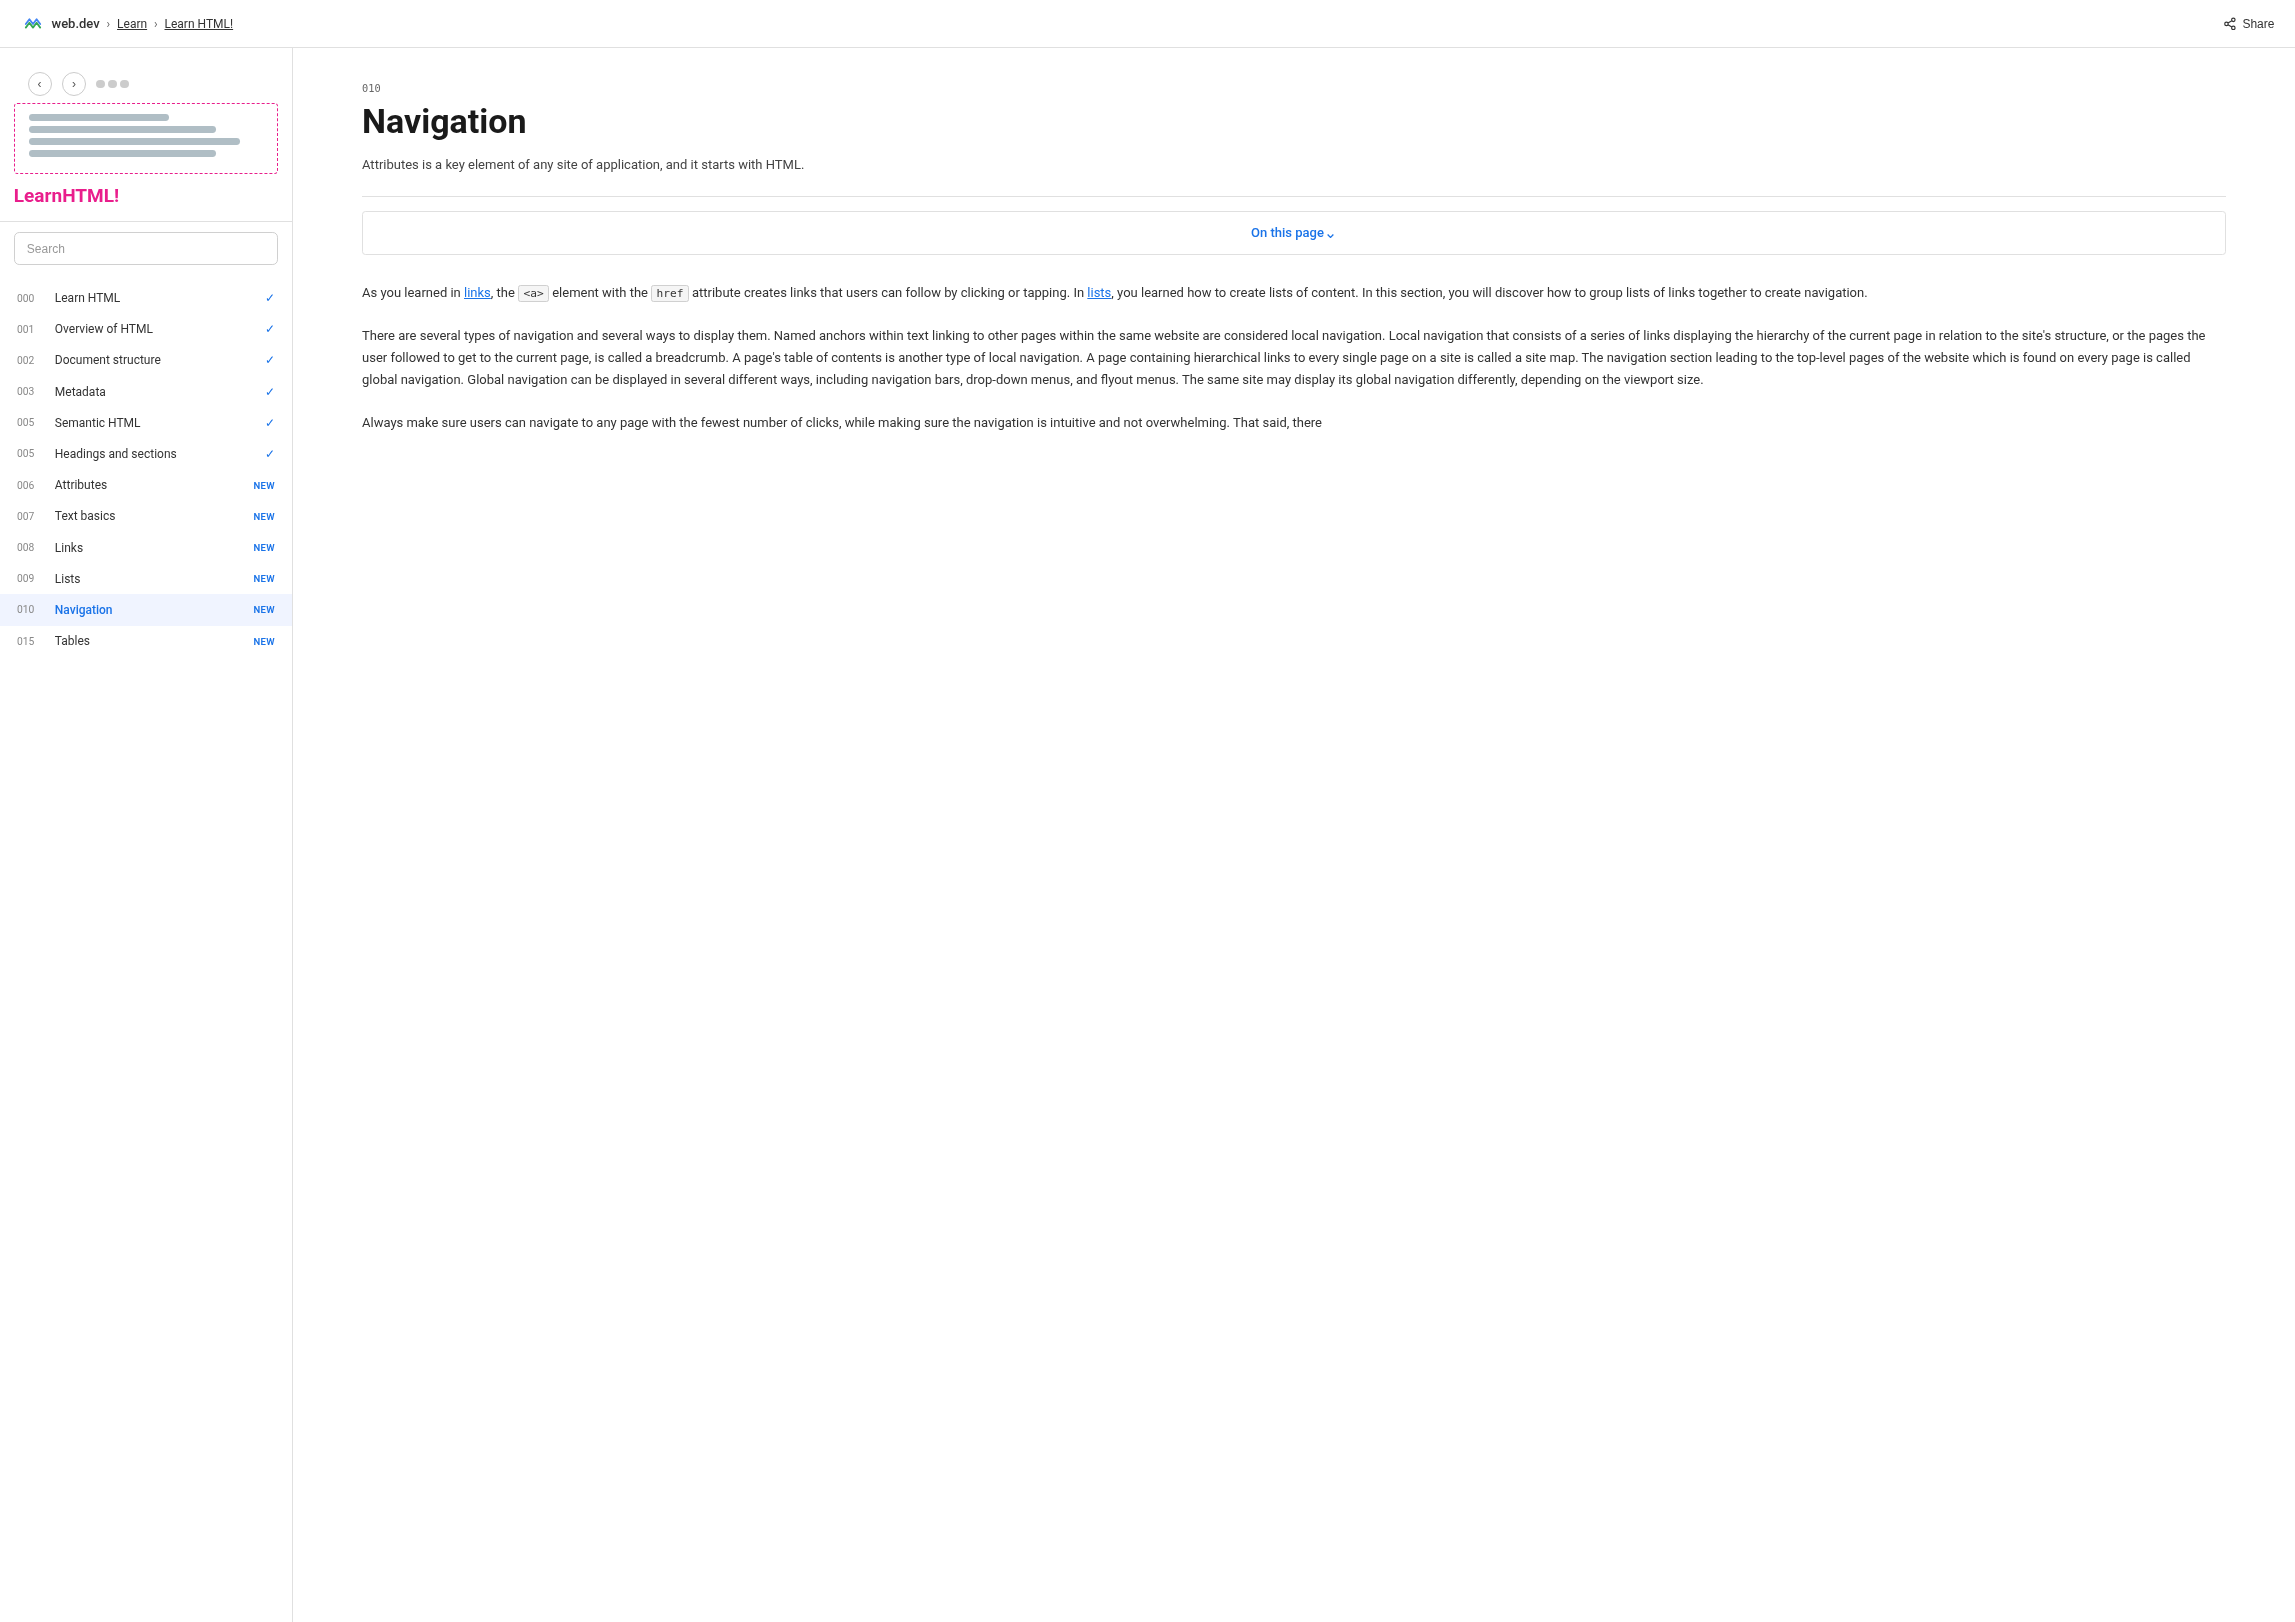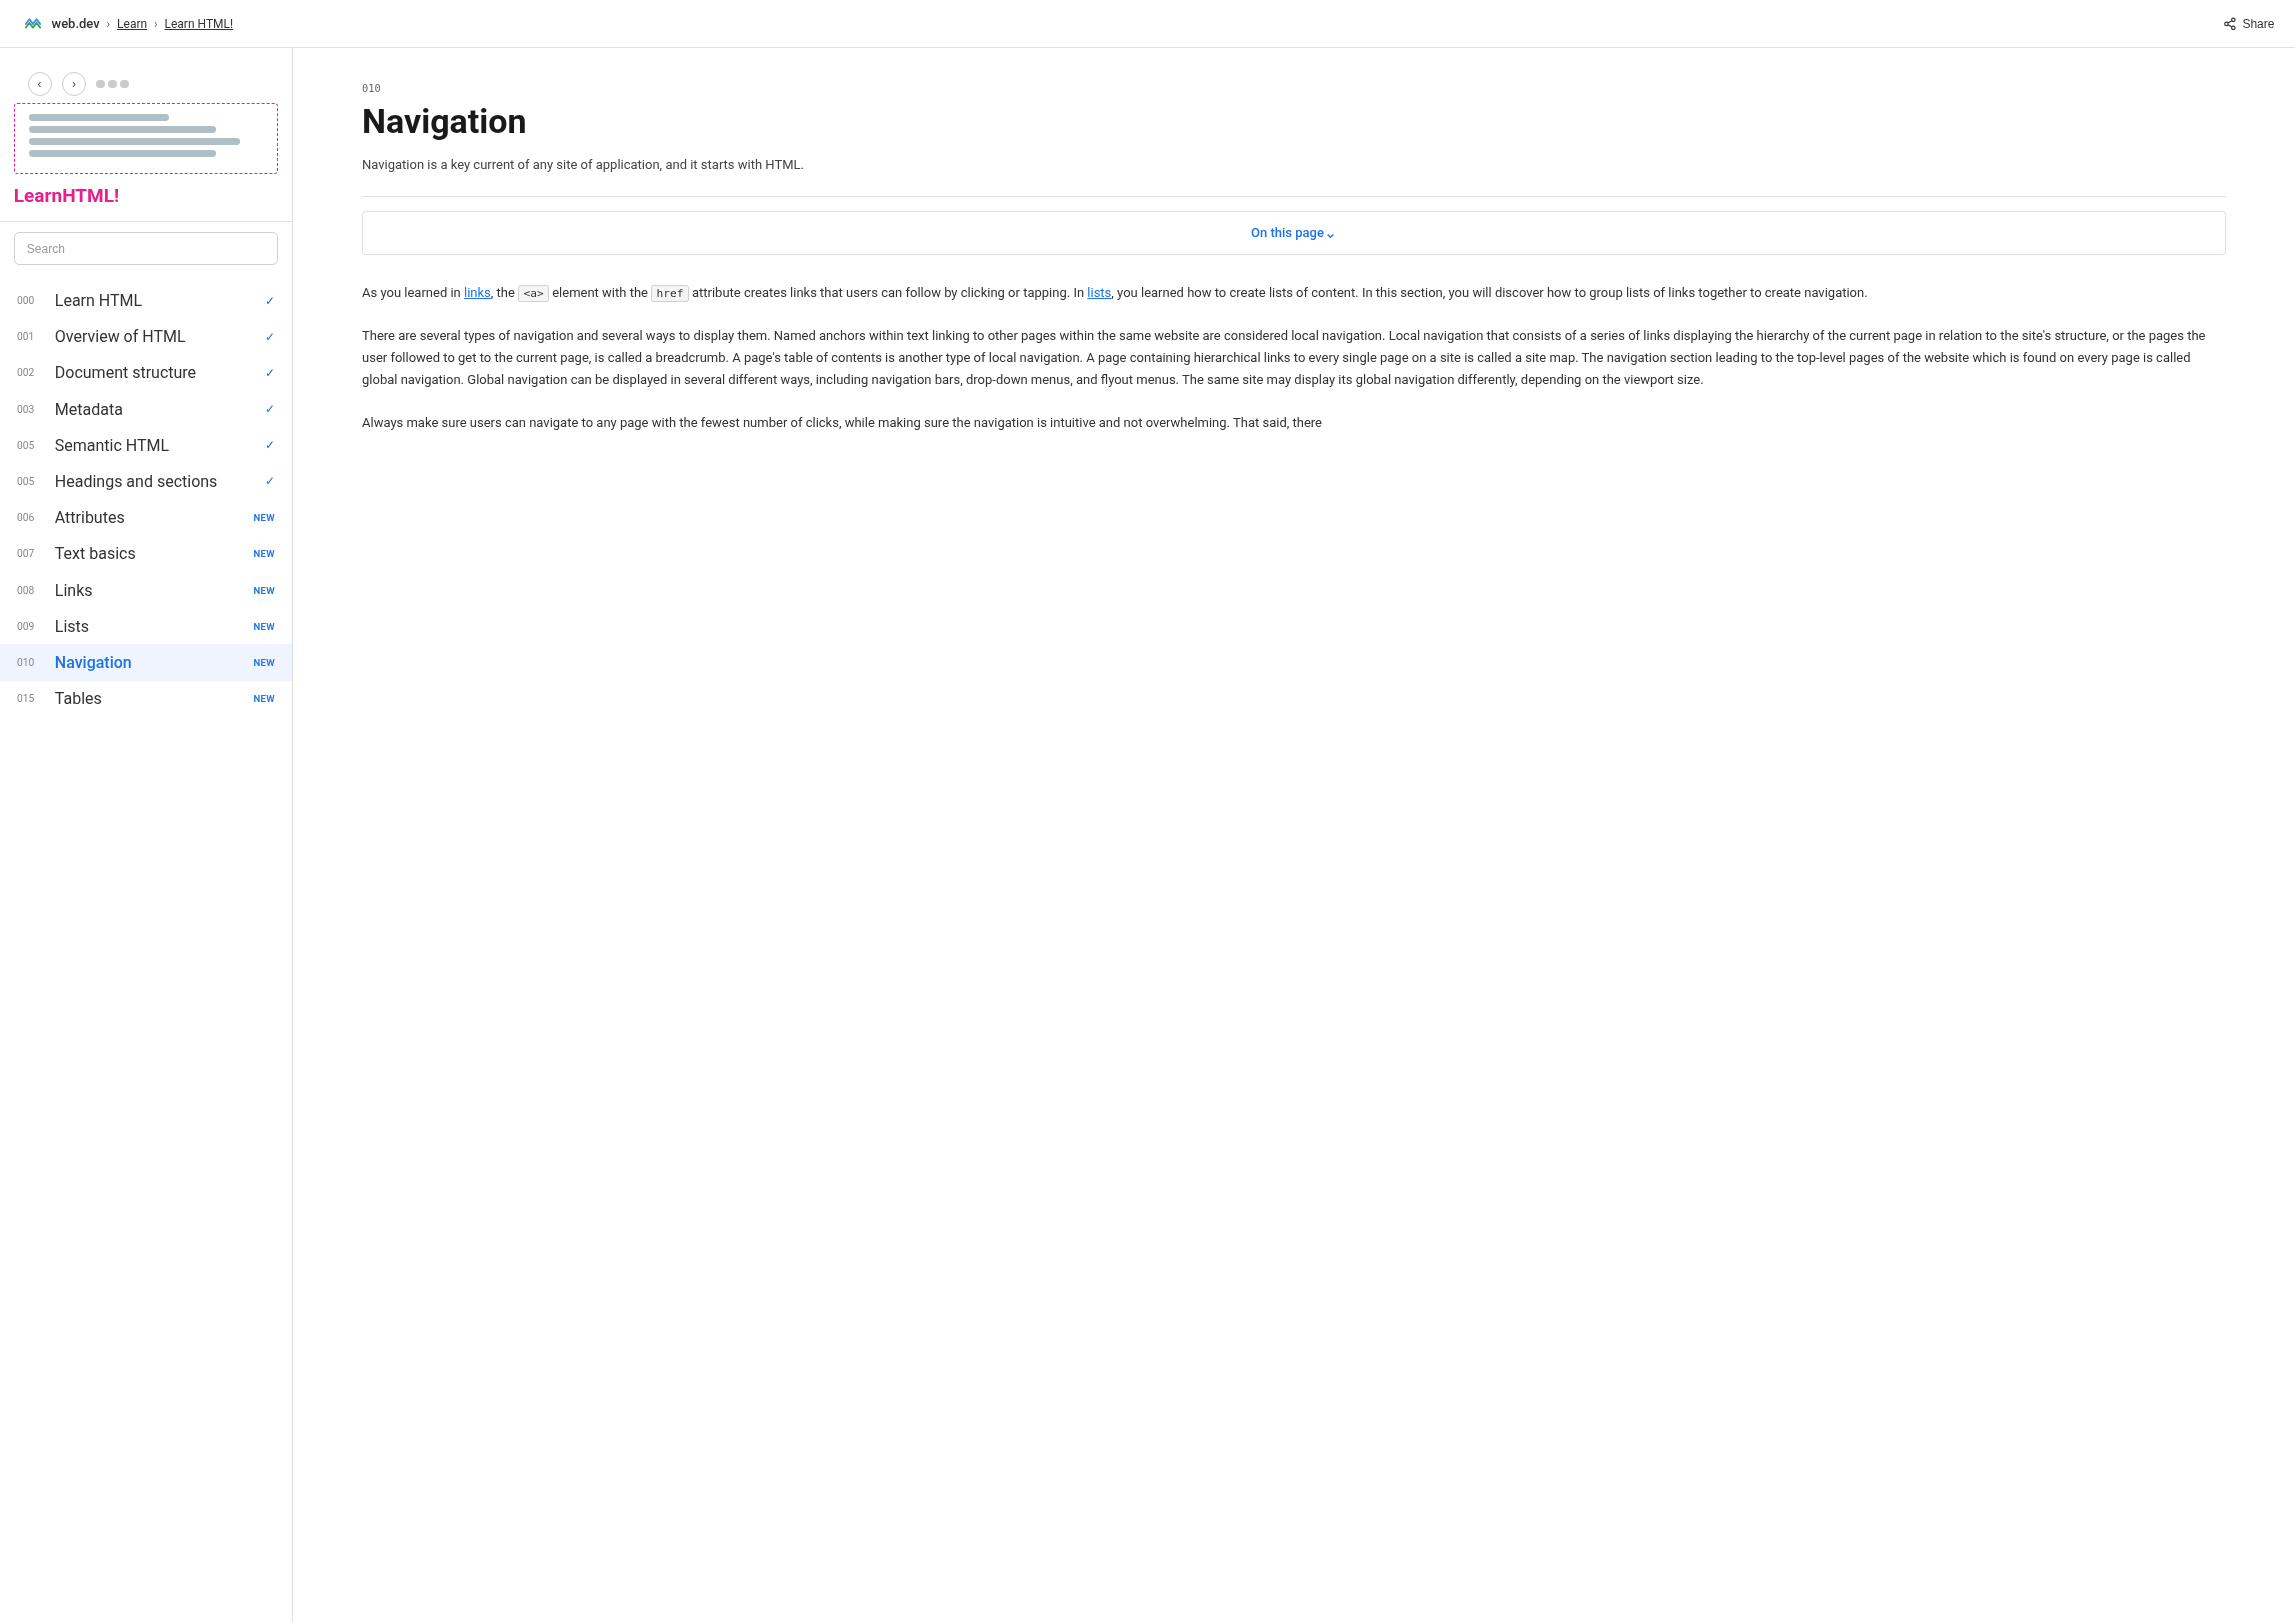--- a/index.html
+++ b/index.html
@@ -53,21 +53,21 @@
 
     
     .nav-list { list-style: none; padding: 6.9px 0; }
     .nav-item {
       display: flex; align-items: center; justify-content: space-between;
       padding: 8.6px 17px; cursor: pointer; font-size: 12px; color: #333;
     }
     .nav-item.active { color: #1a73e8; background: #f0f4ff; }
     .nav-item-left { display: flex; align-items: center; gap: 13.8px; }
     .nav-num { color: #888; font-size: 10.3px; width: 24px; }
-    .nav-label { font-size: 16px; }
+    .nav-label { font-size: 12px; }
     .nav-item.active .nav-label { color: #1a73e8; font-weight: 500; }
     .check-icon { color: #1a73e8; font-size: 12px; }
     .new-badge { color: #1a73e8; font-size: 9.5px; font-weight: 600; letter-spacing: 0.4px; }
 
     
     .content { flex: 1; overflow-y: auto; padding: 34px 69px; }
     .content-num { font-size: 10.3px; color: #666; margin-bottom: 6.9px; font-family: monospace; }
     .content-title { font-size: 34px; font-weight: 700; color: #1a1a1a; margin-bottom: 13.8px; }
     .content-intro { font-size: 13px; color: #444; line-height: 1.6; margin-bottom: 20.6px; }
     .divider { border: none; border-top: 0.9px solid #e0e0e0; margin: 13.8px 0; }
@@ -246,21 +246,21 @@
             <span class="nav-label">Tables</span>
           </div>
           <span class="new-badge">NEW</span>
         </li>
       </ul>
   </aside>
 
   <main class="content">
     <div class="content-num">010</div>
     <h1 class="content-title">Navigation</h1>
-    <p class="content-intro">Navigation is a key current of any site of application, and it starts with HTML.</p>
+    <p class="content-intro">Attributes is a key element of any site of application, and it starts with HTML.</p>
     <hr class="divider">
     <div class="on-this-page">
       <span class="on-this-page-label">On this page</span>
       <span class="chevron-down">⌄</span>
     </div>
     <div class="content-body">
       <p>
         As you learned in <a>links</a>, the <span class="inline-code">&lt;a&gt;</span> element with the <span class="inline-code">href</span> attribute creates links that users can follow by clicking or tapping. In <a>lists</a>, you learned how to create lists of content. In this section, you will discover how to group lists of links together to create navigation.
       </p>
       <p>There are several types of navigation and several ways to display them. Named anchors within text linking to other pages within the same website are considered local navigation. Local navigation that consists of a series of links displaying the hierarchy of the current page in relation to the site's structure, or the pages the user followed to get to the current page, is called a breadcrumb. A page's table of contents is another type of local navigation. A page containing hierarchical links to every single page on a site is called a site map. The navigation section leading to the top-level pages of the website which is found on every page is called global navigation. Global navigation can be displayed in several different ways, including navigation bars, drop-down menus, and flyout menus. The same site may display its global navigation differently, depending on the viewport size.</p>

